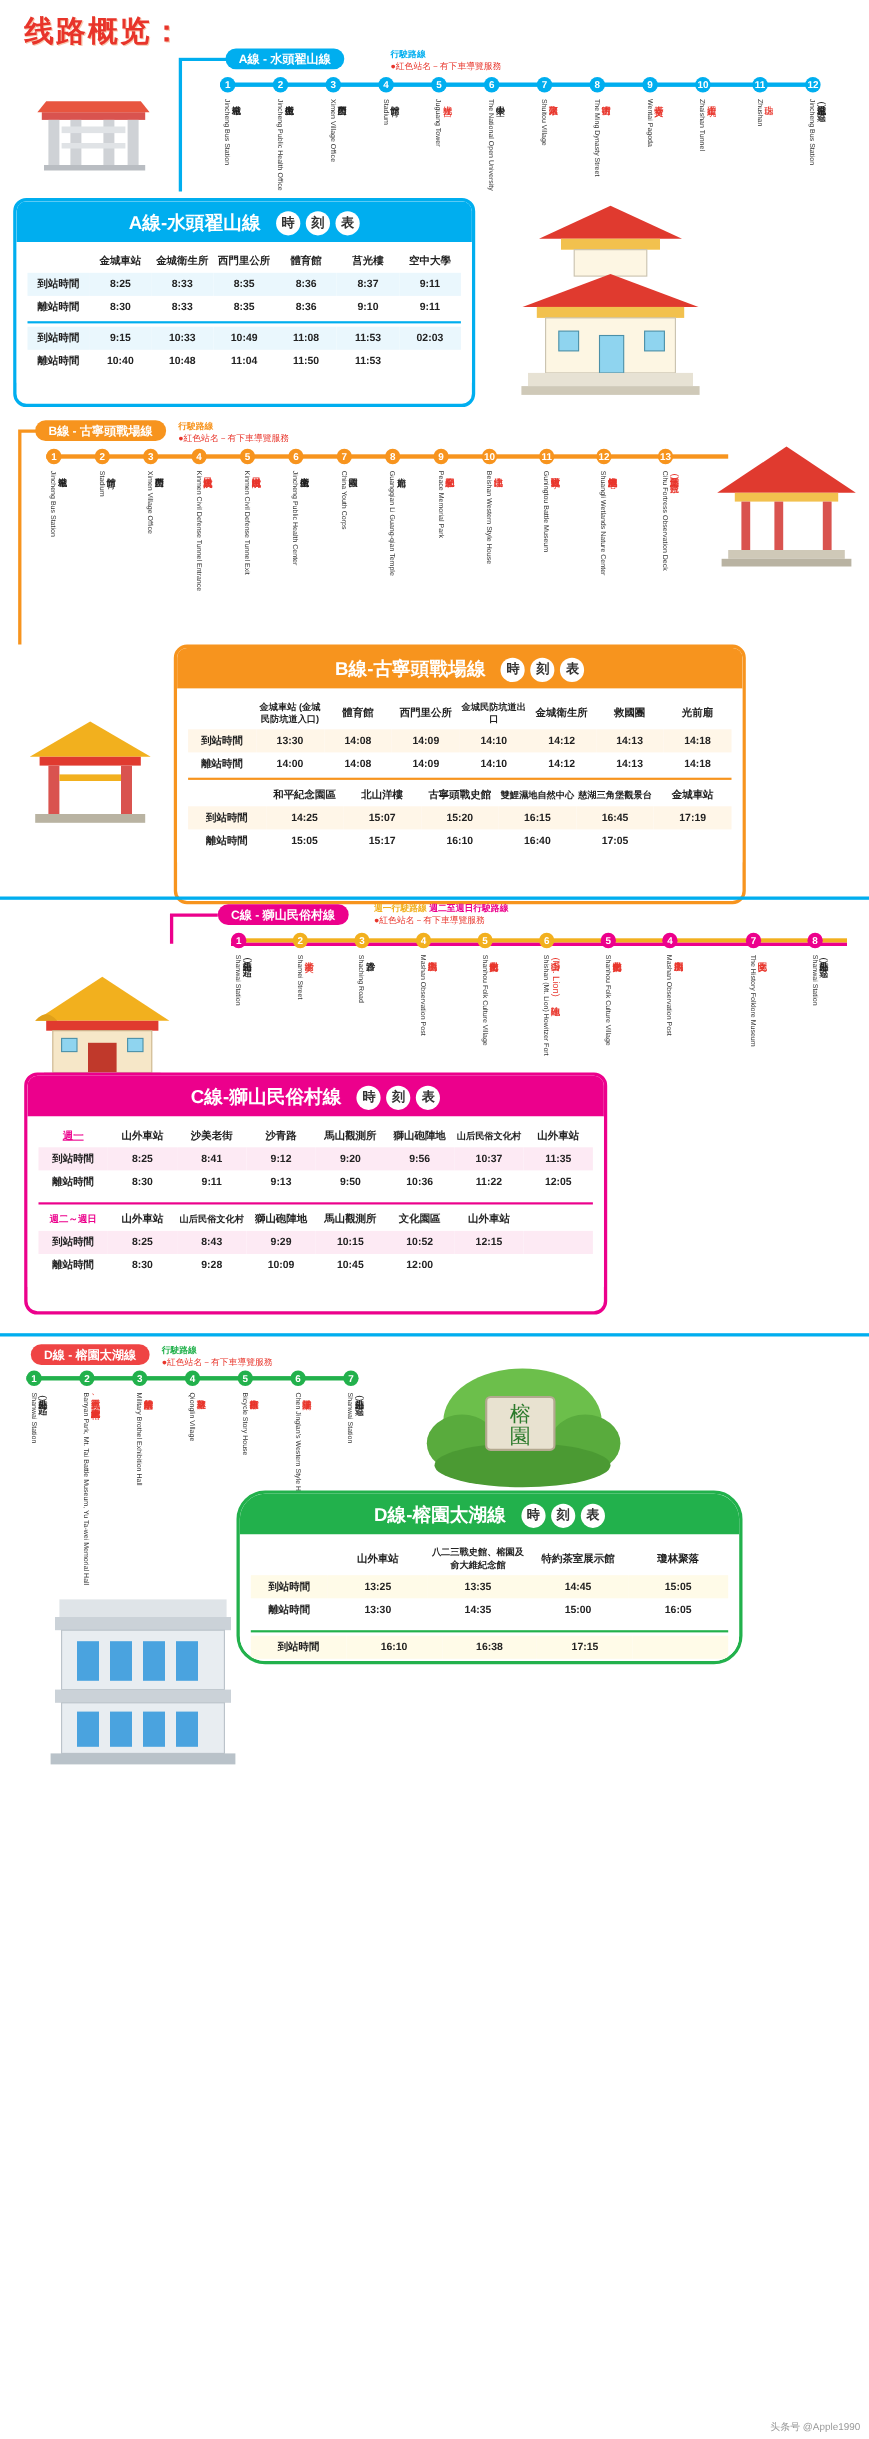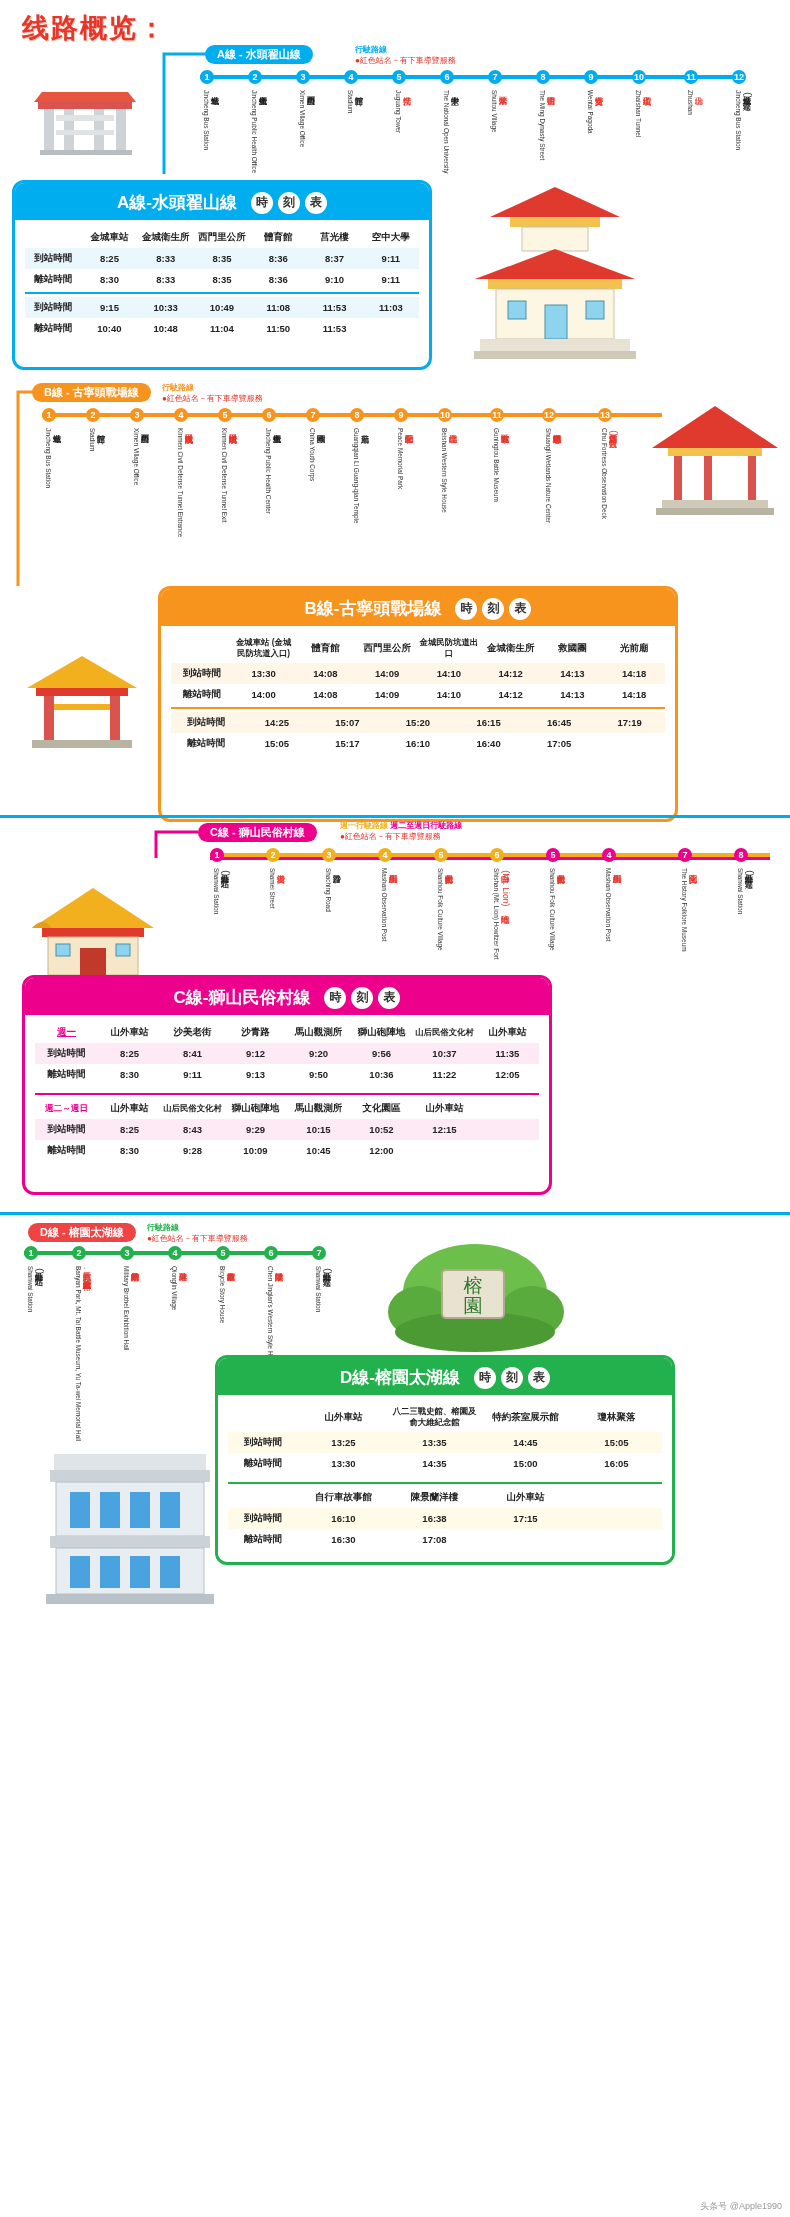--- a/index.html
+++ b/index.html
@@ -213,21 +213,21 @@
       <div class="sep" style="background:#00aeef;"></div>
       <table class="tt">
         <tbody>
         <tr style="background:#eaf7fd;">
           <td class="lbl">到站時間</td>
           <td>9:15</td>
           <td>10:33</td>
           <td>10:49</td>
           <td>11:08</td>
           <td>11:53</td>
-          <td>11:03</td>
+          <td>02:03</td>
         </tr>
         <tr>
           <td class="lbl">離站時間</td>
           <td>10:40</td>
           <td>10:48</td>
           <td>11:04</td>
           <td>11:50</td>
           <td>11:53</td>
           <td></td>
         </tr>
@@ -348,20 +348,29 @@
           <td>14:10</td>
           <td>14:12</td>
           <td>14:13</td>
           <td>14:18</td>
         </tr>
       </tbody>
         </table>
       <div class="sep" style="background:#f7941e;"></div>
       <table class="tt">
         <tbody>
+            <tr>
+          <th></th>
+          <th>和平紀念園區</th>
+          <th>北山洋樓</th>
+          <th>古寧頭戰史館</th>
+          <th style="font-size:8.4px;">雙鯉濕地自然中心</th>
+          <th style="font-size:8.4px;">慈湖三角堡觀景台</th>
+          <th>金城車站</th>
+        </tr>
         <tr style="background:#fff6e8;">
           <td class="lbl">到站時間</td>
           <td>14:25</td>
           <td>15:07</td>
           <td>15:20</td>
           <td>16:15</td>
           <td>16:45</td>
           <td>17:19</td>
         </tr>
         <tr>
@@ -561,21 +570,21 @@
       <ellipse cx="95" cy="60" rx="72" ry="48" fill="#6cbf4b"></ellipse>
       <ellipse cx="40" cy="80" rx="32" ry="26" fill="#59ab3d"></ellipse>
       <ellipse cx="152" cy="80" rx="32" ry="26" fill="#59ab3d"></ellipse>
       <ellipse cx="95" cy="100" rx="80" ry="20" fill="#4b9a33"></ellipse>
       <rect x="62" y="38" width="62" height="48" rx="4" fill="#e8e2d0" stroke="#b3a98f" stroke-width="2"></rect>
       <text x="93" y="60" font-size="19" font-family="'Liberation Serif', serif" fill="#2b7a2b" text-anchor="middle">榕</text>
       <text x="93" y="80" font-size="19" font-family="'Liberation Serif', serif" fill="#2b7a2b" text-anchor="middle">園</text>
     </svg>
   </div>
 
-  <div class="card" style="left:215px;top:1355px;width:460px;height:210px;border-color:#22b14c;">
+  <div class="card" style="left:215px;top:1355px;width:460px;height:158px;border-color:#22b14c;border-radius:26px;">
     <div class="card-head" style="background:#22b14c;">
       <span>D線-榕園太湖線</span>
       <span class="chip-row">
         <span class="chip">時</span>
         <span class="chip">刻</span>
         <span class="chip">表</span>
       </span>
     </div>
     <div class="tt-wrap">
       <table class="tt">
@@ -599,27 +608,20 @@
           <td>13:30</td>
           <td>14:35</td>
           <td>15:00</td>
           <td>16:05</td>
         </tr>
       </tbody>
         </table>
       <div class="sep" style="background:#22b14c;margin-top:8px;"></div>
       <table class="tt">
         <tbody>
-            <tr>
-          <th style="width:70px;"></th>
-          <th>自行車故事館</th>
-          <th>陳景蘭洋樓</th>
-          <th>山外車站</th>
-          <th></th>
-        </tr>
         <tr style="background:#fffbe8;">
           <td class="lbl">到站時間</td>
           <td>16:10</td>
           <td>16:38</td>
           <td>17:15</td>
           <td></td>
         </tr>
         <tr>
           <td class="lbl">離站時間</td>
           <td>16:30</td>

